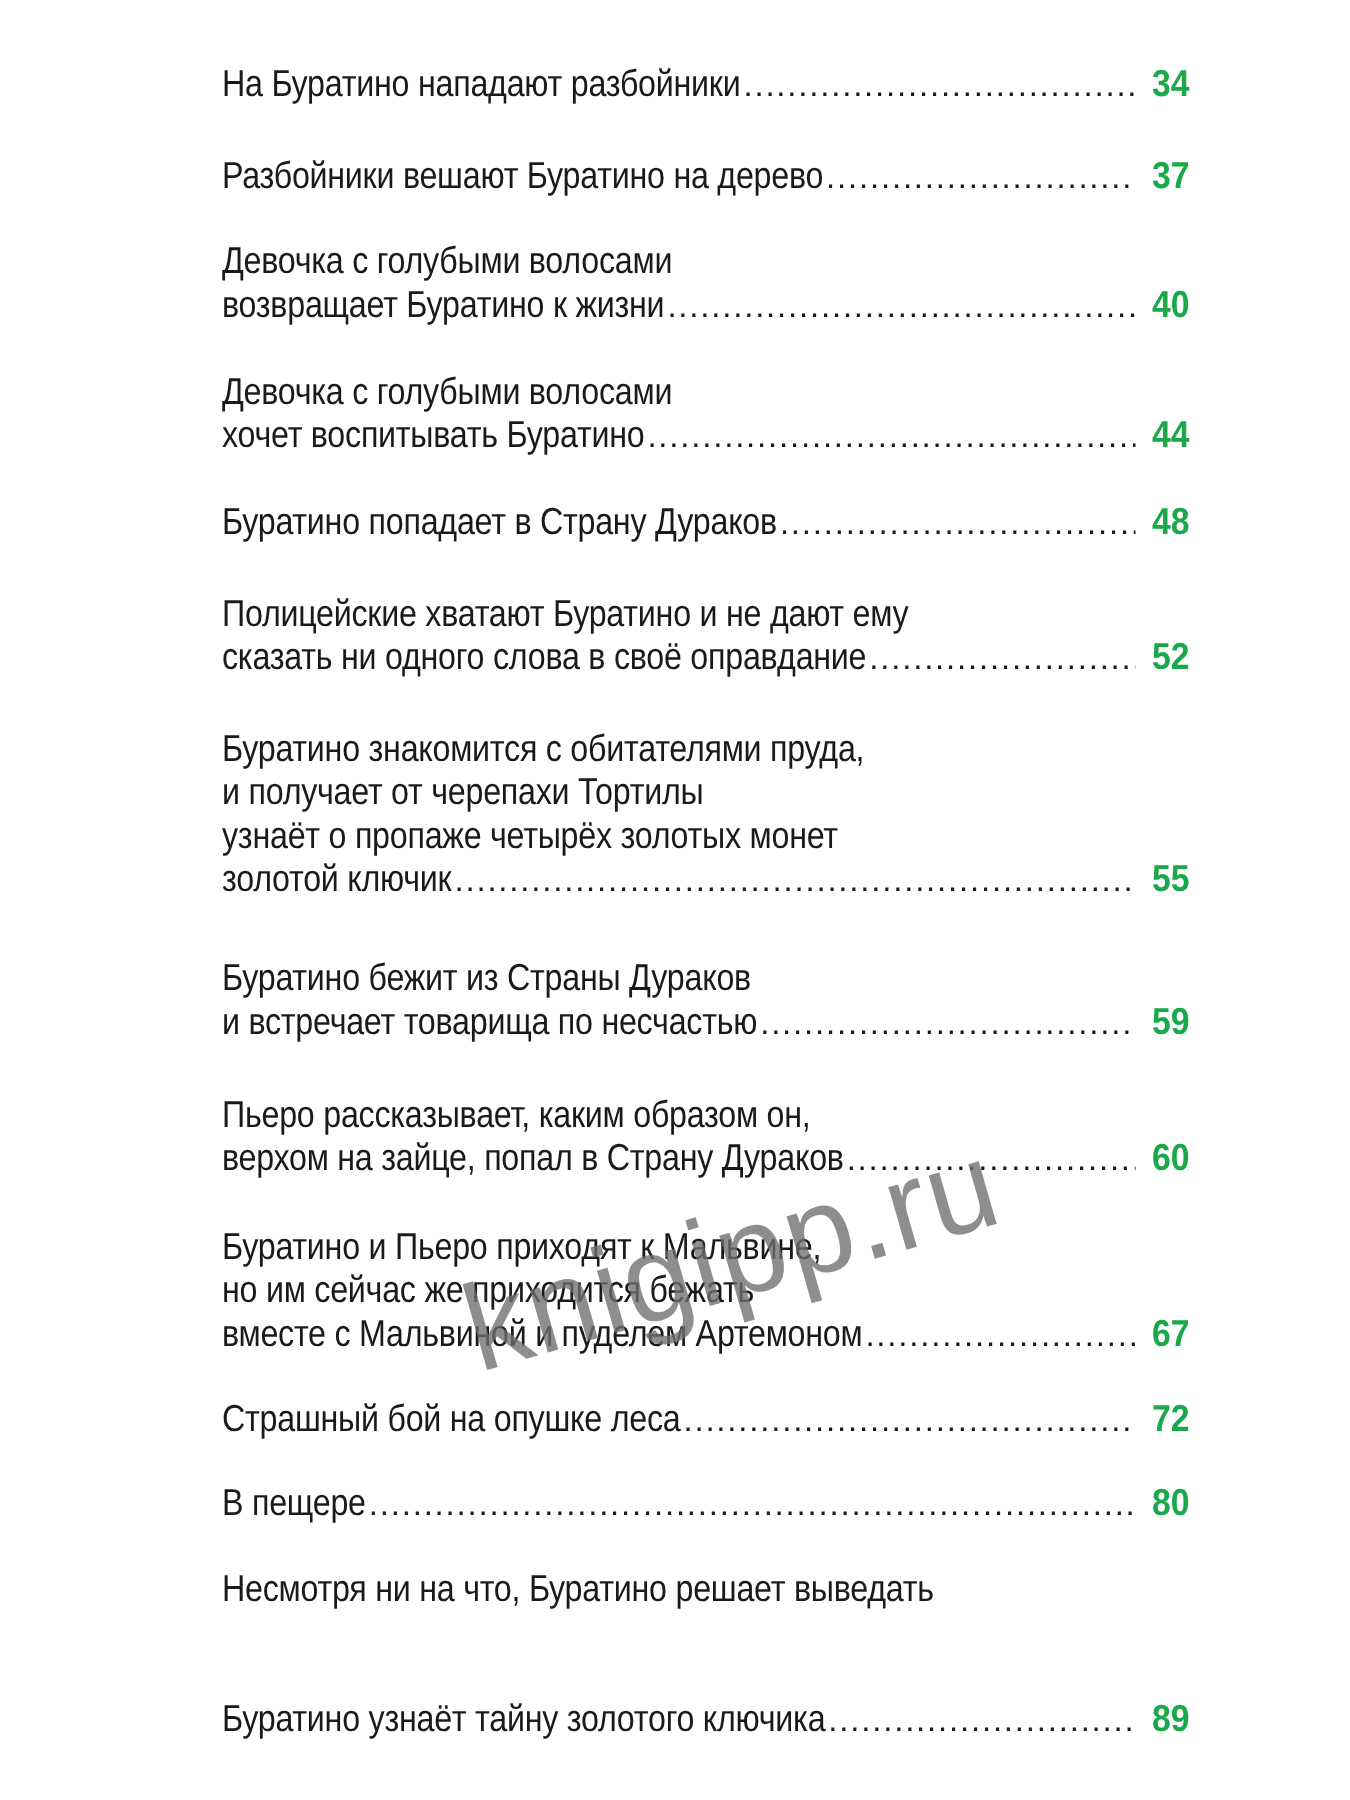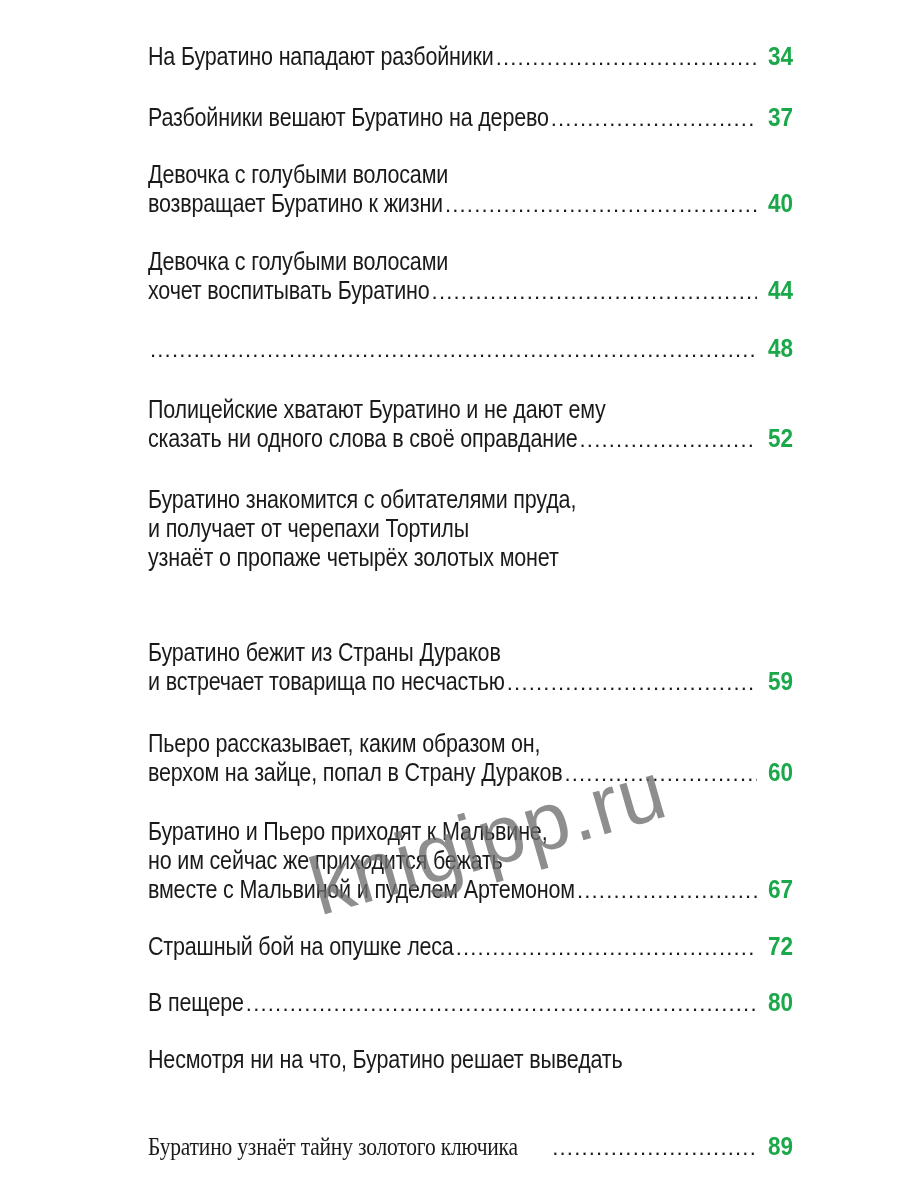--- a/index.html
+++ b/index.html
@@ -52,38 +52,44 @@
     <div class="line"><span class="txt">Девочка с голубыми волосами</span></div>
     <div class="line last">
         <span class="tw" style="width: 281.596px;"><span class="txt">хочет воспитывать Буратино</span></span>
         <span class="dots"></span>
         <span class="num">44</span>
       </div>
   </div>
 
   <div class="entry" style="top:334px">
     <div class="line last">
+        <span class="tw" style="width: 369.934px;"><span class="txt">Буратино попадает в Страну Дураков</span></span>
         <span class="dots"></span>
         <span class="num">48</span>
       </div>
   </div>
 
   <div class="entry" style="top:395px">
     <div class="line"><span class="txt">Полицейские хватают Буратино и не дают ему</span></div>
     <div class="line last">
         <span class="tw" style="width: 429.543px;"><span class="txt">сказать ни одного слова в своё оправдание </span></span>
         <span class="dots"></span>
         <span class="num">52</span>
       </div>
   </div>
 
   <div class="entry" style="top:485px">
     <div class="line"><span class="txt">Буратино знакомится с обитателями пруда,</span></div>
     <div class="line"><span class="txt">и получает от черепахи Тортилы</span></div>
     <div class="line"><span class="txt">узнаёт о пропаже четырёх золотых монет</span></div>
+    <div class="line last">
+        <span class="tw" style="width: 152.986px;"><span class="txt">золотой ключик</span></span>
+        <span class="dots"></span>
+        <span class="num">55</span>
+      </div>
   </div>
 
   <div class="entry" style="top:638px">
     <div class="line"><span class="txt">Буратино бежит из Страны Дураков</span></div>
     <div class="line last">
         <span class="tw" style="width: 356.793px;"><span class="txt">и встречает товарища по несчастью</span></span>
         <span class="dots"></span>
         <span class="num">59</span>
       </div>
   </div>
@@ -122,21 +128,21 @@
         <span class="num">80</span>
       </div>
   </div>
 
   <div class="entry" style="top:1045px">
     <div class="line"><span class="txt">Несмотря ни на что, Буратино решает выведать</span></div>
   </div>
 
   <div class="entry" style="top:1132px">
     <div class="line last">
-        <span class="tw" style="width: 402.238px; font-family: Liberation Serif, serif;"><span class="txt">Буратино узнаёт тайну золотого ключика </span></span>
+        <span class="tw" style="width: 402.238px;"><span class="txt">Буратино узнаёт тайну золотого ключика </span></span>
         <span class="dots"></span>
         <span class="num">89</span>
       </div>
   </div>
 
 </div>
 
 <div class="wm">knigipp.ru</div>
 
 </body></html>

